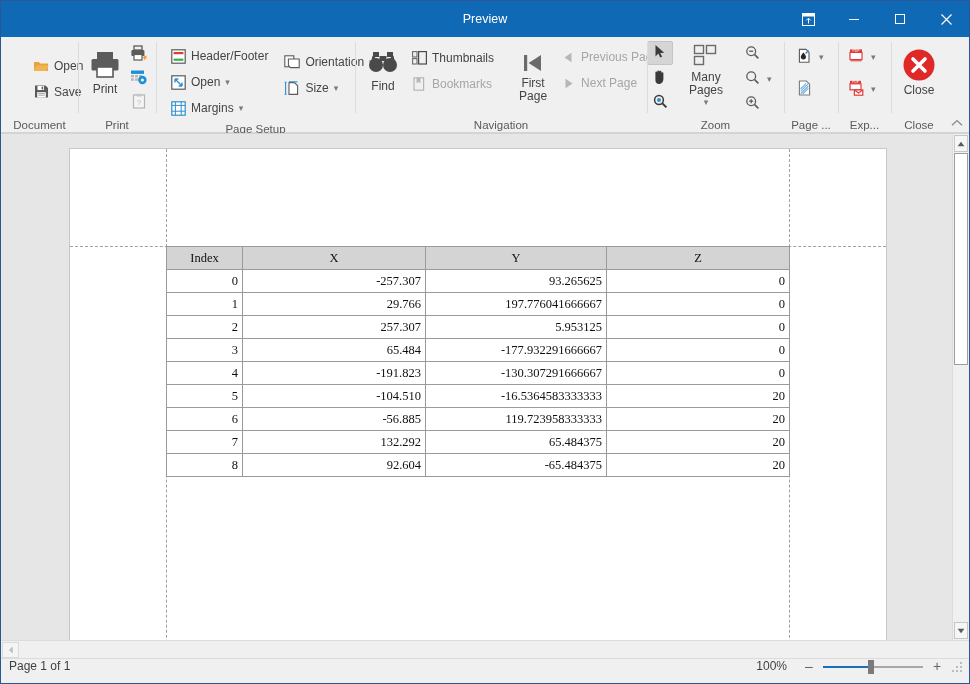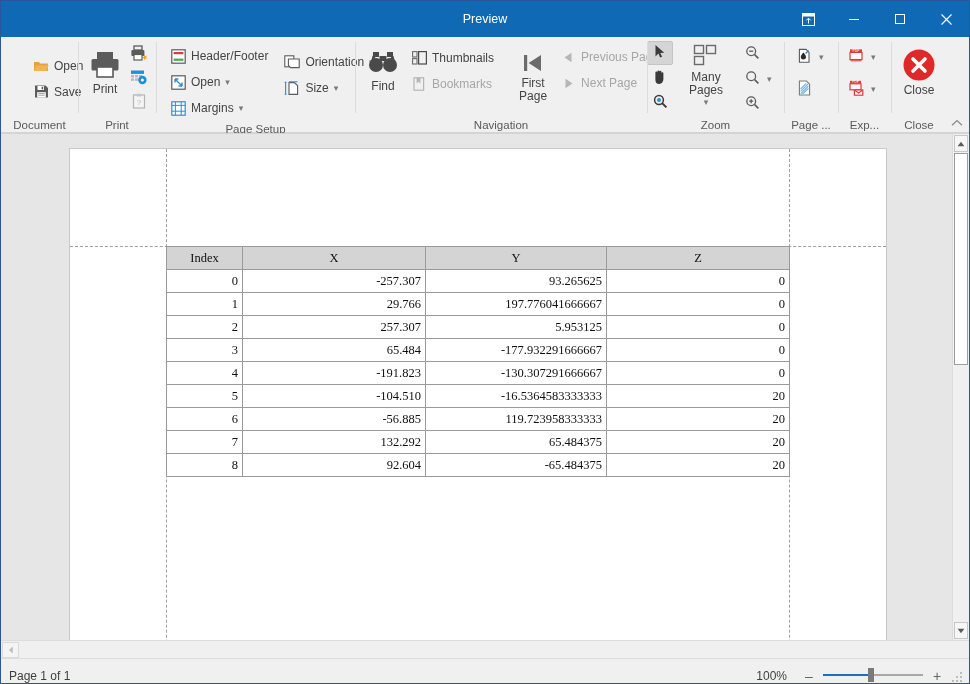--- a/index.html
+++ b/index.html
@@ -233,21 +233,21 @@
   .sb-track-h { flex: 1; }
   .corner-box { width: 17px; flex: 0 0 17px; }
 
   
   .statusbar {
     flex: 0 0 25px;
     height: 25px;
     background: #f0f0f0;
     border-top: 1px solid #dcdcdc;
     display: flex;
-    align-items: flex-end;
+    align-items: flex-start;
     padding: 0 4px 0 8px;
     font-size: 12px;
     color: #3f3f3f;
   }
   .sb-spacer { flex: 1; }
   .zoom-pct { margin-right: 14px; font-size: 12px; }
   .zoom-minus, .zoom-plus {
     width: 16px; text-align: center;
     color: #666; font-size: 14px; line-height: 1;
   }

